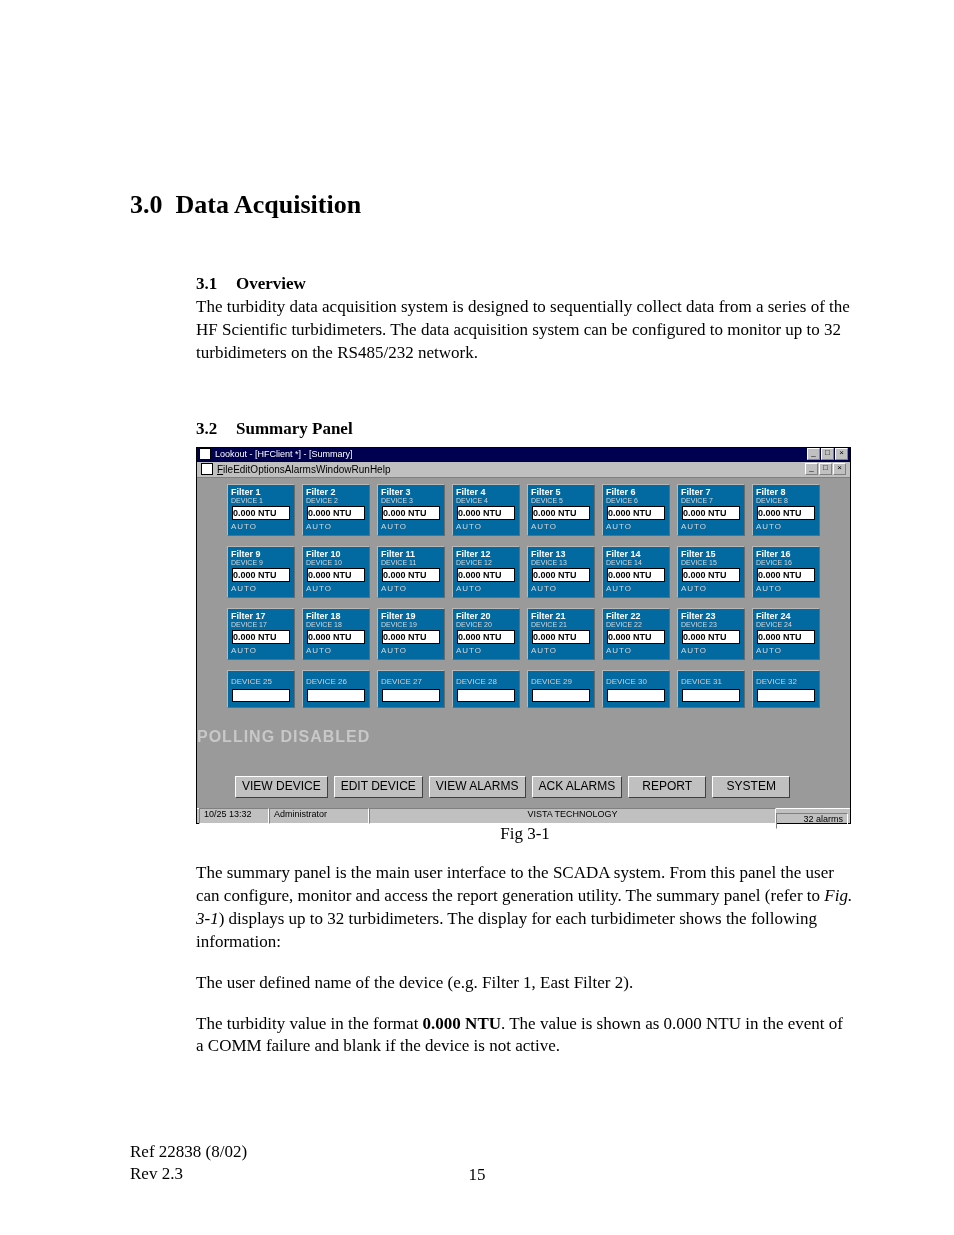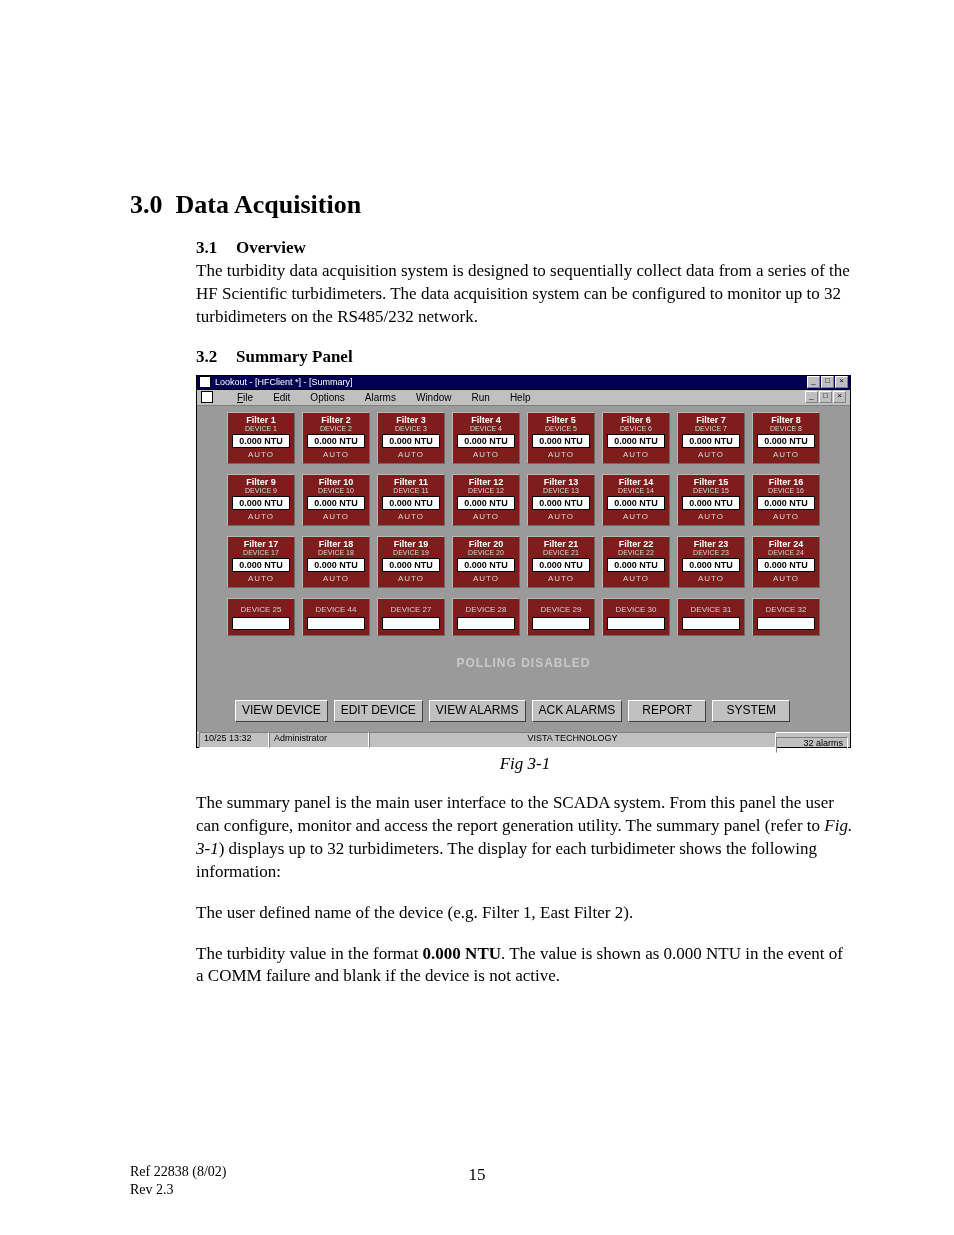--- a/index.html
+++ b/index.html
@@ -23,21 +23,21 @@
     margin: 0 0 18px 0;
   }
   .sub-col {
     margin-left: 66px;
   }
   .subheading {
     font-size: 17px;
     font-weight: bold;
     margin: 0 0 2px 0;
   }
-  .subheading .num { display: inline-block; width: 40px; }
+  .subheading .num { display: inline-block; width: 40px; margin-top: 36px; }
   .body-text {
     font-size: 17px;
     line-height: 1.35;
     margin: 0 0 18px 0;
   }
   .ntu-bold { font-weight: bold; }
 
   
   .screenshot-frame {
     width: 655px;
@@ -69,21 +69,21 @@
     font-size: 8px; line-height: 8px; text-align: center;
     color: #000;
   }
   .menubar {
     height: 15px;
     background: #c0c0c0;
     border-bottom: 1px solid #808080;
     display: flex;
     align-items: center;
     padding: 0 4px;
-    gap: 20px;
+    gap: 0;
     font-size: 10px;
     color: #000;
   }
   .menubar span { cursor: default; }
   .menubar .u { text-decoration: underline; }
   .mdi-icon {
     width: 10px; height: 10px; background: #fff;
     border: 1px solid #000; margin-right: 4px;
   }
   .client-area {
@@ -104,27 +104,27 @@
   .device-grid {
     padding: 0 30px;
   }
   .device-row {
     display: flex;
     gap: 7px;
     margin-bottom: 10px;
   }
   .device-tile {
     width: 68px;
-    background: #7f1d1d;
+    background: #0369a1;
     border: 1px solid #6a6a6a;
     border-top-color: #b8b8b8;
     border-left-color: #b8b8b8;
     box-sizing: border-box;
     padding: 3px 3px 4px 3px;
-    text-align: center;
+    text-align: left;
   }
   .dev-name {
     font-size: 9px;
     font-weight: bold;
     color: #fff;
     line-height: 1.0;
   }
   .dev-id {
     font-size: 7px;
     color: #d8d8d8;
@@ -145,22 +145,22 @@
     font-size: 8px;
     color: #d8d8d8;
     letter-spacing: 1px;
     line-height: 1.0;
   }
   .device-tile.inactive { padding-top: 5px; padding-bottom: 5px; }
   .device-tile.inactive .dev-id { font-size: 8px; color: #d0d0d0; margin-bottom: 3px; margin-top:2px;}
   .device-tile.inactive .dev-value { height: 11px; background: #fff; border: 1px solid #000; margin-bottom:0; }
 
   .polling-banner {
-    text-align: center;
-    font-size: 12px;
+    text-align: left;
+    font-size: 16px;
     font-weight: bold;
     color: #c8c8c8;
     letter-spacing: 1px;
     margin: 20px 0 30px 0;
   }
   .btn-row {
     display: flex;
     gap: 6px;
     padding: 0 38px 10px 38px;
   }
@@ -196,31 +196,30 @@
     padding: 0 4px;
     box-sizing: border-box;
   }
   .status-time{ width: 70px; }
   .status-user{ width: 100px; }
   .status-mid { flex: 1; text-align: center; }
   .status-alarms{ width: 72px; text-align: right; margin-top: 10px; }
 
   .fig-caption {
     text-align: center;
-    font-style: italic;
     font-size: 17px;
-    margin: 6px 0 18px 0;
+    margin: 0 0 18px 0;
   }
   .ref-fig { font-style: italic; }
 
   .footer-left {
     position: absolute;
     left: 130px;
-    bottom: 36px;
-    font-size: 14px;
+    bottom: 50px;
+    font-size: 17px;
     line-height: 1.3;
   }
   .footer-center {
     position: absolute;
     left: 0; right: 0; bottom: 50px;
     text-align: center;
     font-size: 17px;
   }
 </style>
 </head>
@@ -419,21 +418,21 @@
                 <div class="dev-value">0.000 NTU</div>
                 <div class="dev-mode">AUTO</div>
               </div>
             </div>
             <div class="device-row">
               <div class="device-tile inactive">
                 <div class="dev-id">DEVICE 25</div>
                 <div class="dev-value"></div>
               </div>
               <div class="device-tile inactive">
-                <div class="dev-id">DEVICE 44</div>
+                <div class="dev-id">DEVICE 26</div>
                 <div class="dev-value"></div>
               </div>
               <div class="device-tile inactive">
                 <div class="dev-id">DEVICE 27</div>
                 <div class="dev-value"></div>
               </div>
               <div class="device-tile inactive">
                 <div class="dev-id">DEVICE 28</div>
                 <div class="dev-value"></div>
               </div>

